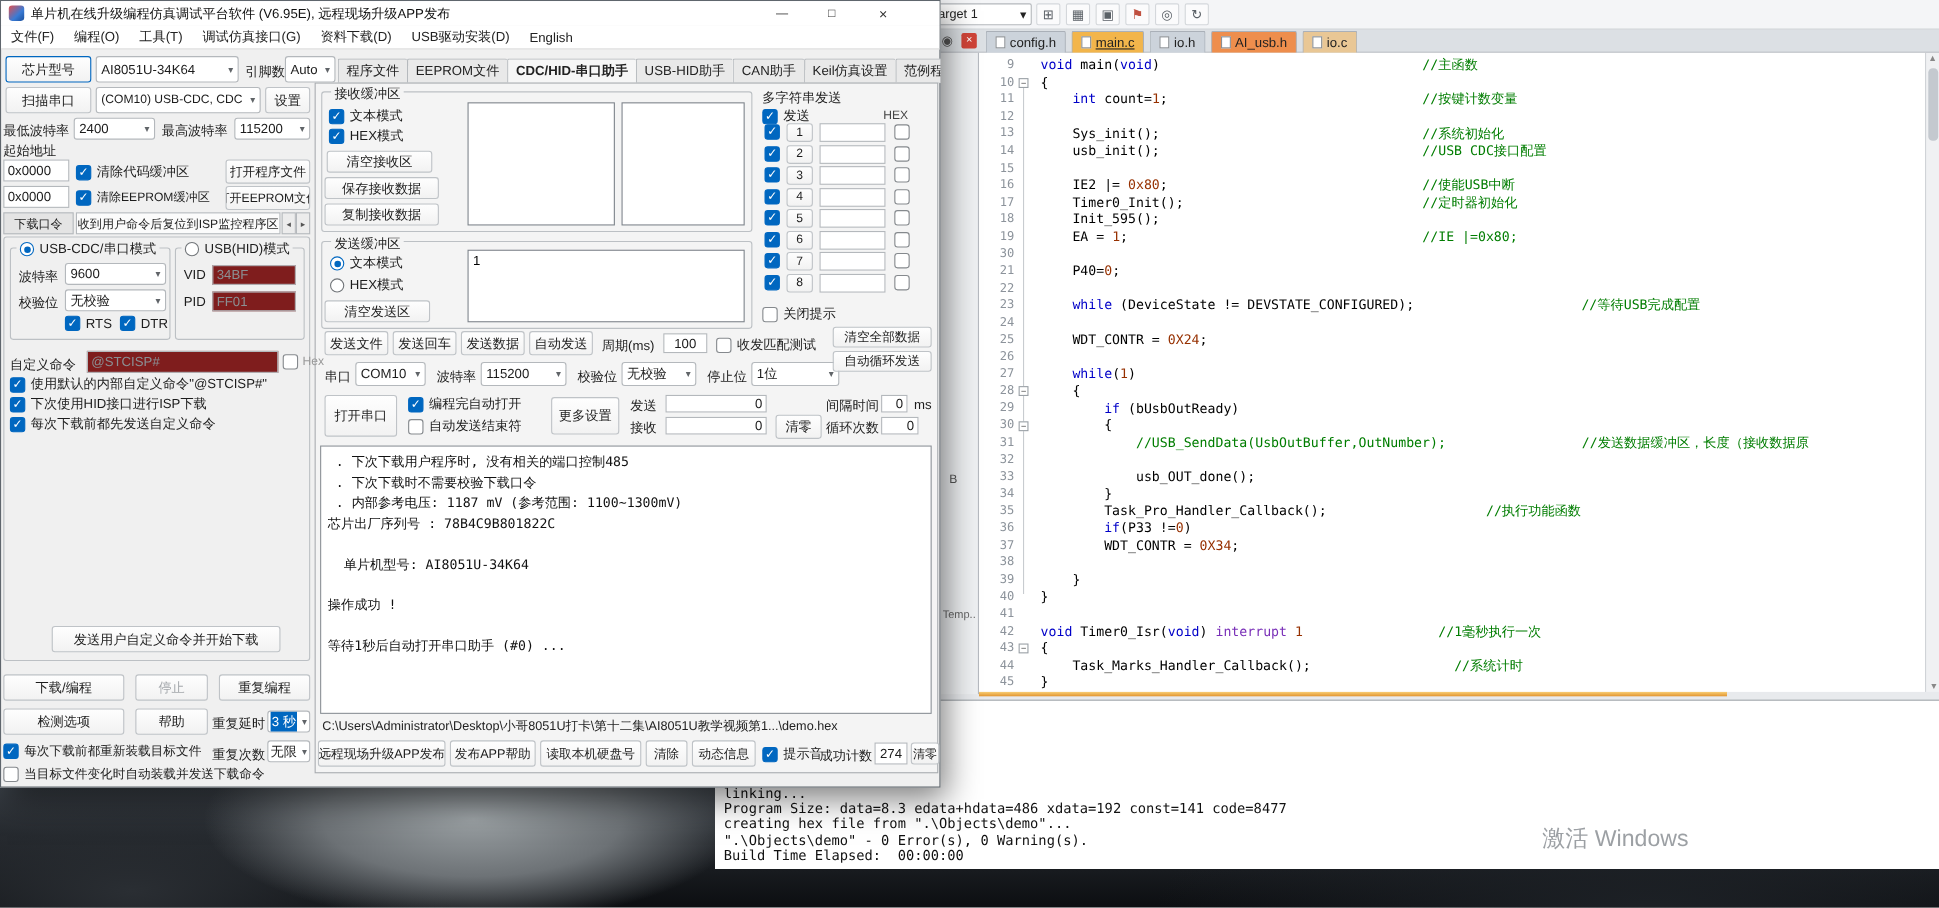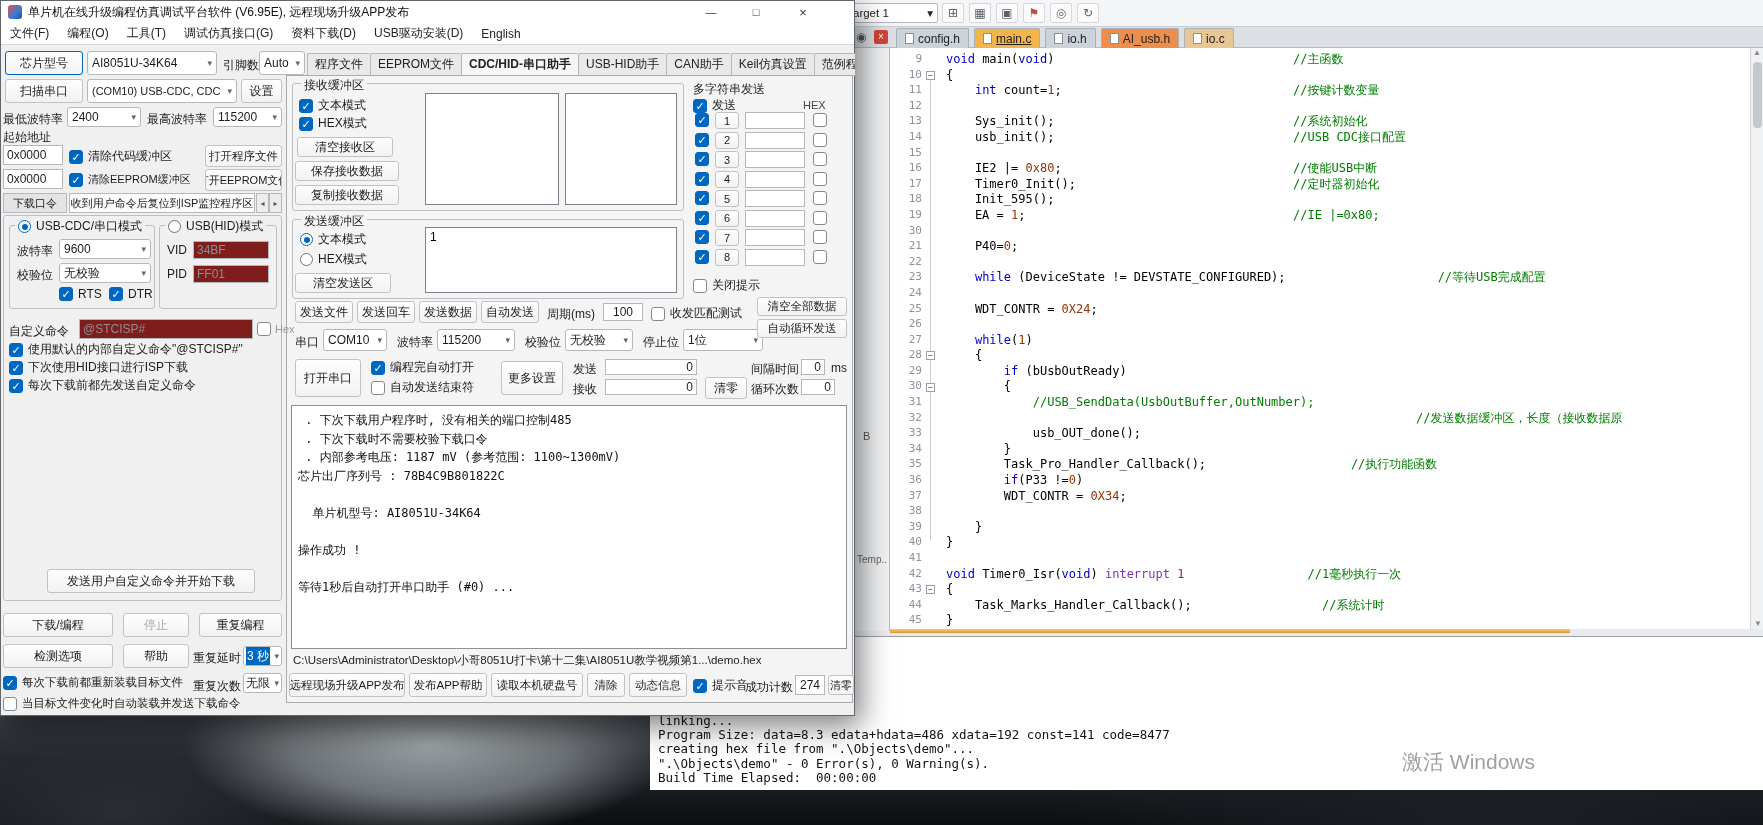--- a/index.html
+++ b/index.html
@@ -190,21 +190,21 @@
         <div class="cl"><span class="s-pl">    P40=</span><span class="s-num">0</span><span class="s-pl">;</span></div>
         <div class="cl"></div>
         <div class="cl"><span class="s-pl">    </span><span class="s-kw">while</span><span class="s-pl"> (DeviceState != DEVSTATE_CONFIGURED);</span><span class="cm2 s-cm" style="left: 491.64px; text-align: right;">//等待USB完成配置</span></div>
         <div class="cl"></div>
         <div class="cl"><span class="s-pl">    WDT_CONTR = </span><span class="s-num">0X24</span><span class="s-pl">;</span></div>
         <div class="cl"></div>
         <div class="cl"><span class="s-pl">    </span><span class="s-kw">while</span><span class="s-pl">(</span><span class="s-num">1</span><span class="s-pl">)</span></div>
         <div class="cl"><span class="s-pl">    {</span></div>
         <div class="cl"><span class="s-pl">        </span><span class="s-kw">if</span><span class="s-pl"> (bUsbOutReady)</span></div>
         <div class="cl"><span class="s-pl">        {</span></div>
-        <div class="cl"><span class="s-pl">            </span><span class="s-cm">//USB_SendData(UsbOutBuffer,OutNumber);</span><span class="cm2 s-cm" style="left: 470px; margin-top: 16px;">//发送数据缓冲区，长度（接收数据原</span></div>
+        <div class="cl"><span class="s-pl">            </span><span class="s-cm">//USB_SendData(UsbOutBuffer,OutNumber);</span><span class="cm2 s-cm" style="left: 492px;">//发送数据缓冲区，长度（接收数据原</span></div>
         <div class="cl"></div>
         <div class="cl"><span class="s-pl">            usb_OUT_done();</span></div>
         <div class="cl"><span class="s-pl">        }</span></div>
         <div class="cl"><span class="s-pl">        Task_Pro_Handler_Callback();</span><span class="cm2 s-cm" style="left: 404.88px;">//执行功能函数</span></div>
         <div class="cl"><span class="s-pl">        </span><span class="s-kw">if</span><span class="s-pl">(P33 !=</span><span class="s-num">0</span><span class="s-pl">)</span></div>
         <div class="cl"><span class="s-pl">        WDT_CONTR = </span><span class="s-num">0X34</span><span class="s-pl">;</span></div>
         <div class="cl"></div>
         <div class="cl"><span class="s-pl">    }</span></div>
         <div class="cl"><span class="s-pl">}</span></div>
         <div class="cl"></div>

